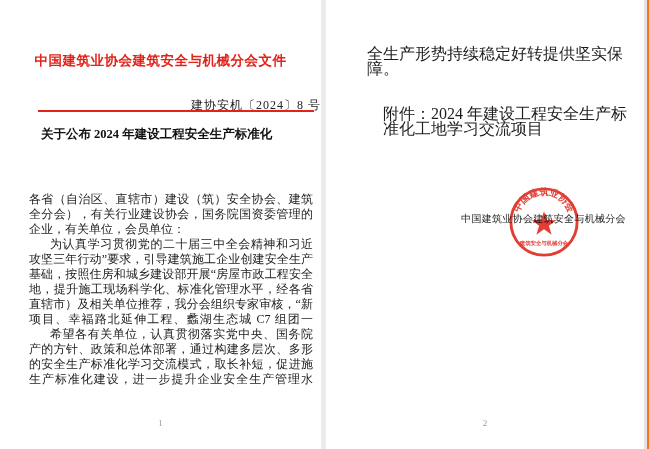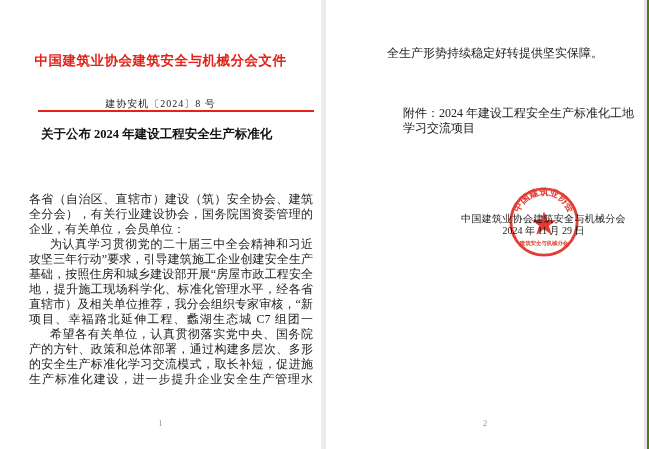--- a/index.html
+++ b/index.html
@@ -1,52 +1,52 @@
 <!DOCTYPE html>
 <html><head>
 <meta charset="utf-8">
 <style>
   html,body{margin:0;padding:0;background:#ffffff;}
   #canvas{
-    position:relative;width:649px;height:449px;background:#4d7c0f;overflow:hidden;
+    position:relative;width:649px;height:449px;background:#f97316;overflow:hidden;
     font-family:"Liberation Serif","DejaVu Serif",serif;color:#1c1c1c;
   }
   .page{position:absolute;top:0;height:449px;background:#ffffff;}
   #page-left{left:0;width:321px;}
   #page-right{left:326px;width:318px;}
   .seam{position:absolute;top:0;height:449px;background:#ececec;}
   #seam-mid{left:321px;width:5px;}
   #seam-right{left:644px;width:3px;background:#e4e4e6;}
 
   .red-title{
     position:absolute;top:52px;left:0;right:0;text-align:center;
     font-size:13.5px;font-weight:bold;color:#e2231a;letter-spacing:0.5px;white-space:nowrap;
   }
   .doc-number{
-    position:absolute;top:97px;left:0;right:0;text-align:center;
-    font-size:10px;color:#222;letter-spacing:1px;
+    position:absolute;top:97px;left:0;right:0;text-align:right;
+    font-size:12px;color:#222;letter-spacing:1px;
   }
   .red-rule{position:absolute;top:110px;left:38px;right:7px;height:2px;background:#e2231a;}
   .notice-title{
     position:absolute;top:125px;left:0;right:8px;text-align:center;
     font-size:12.5px;font-weight:bold;line-height:18px;color:#111;
   }
   .body-block{
     position:absolute;top:192px;left:29px;right:8px;
     font-size:12px;line-height:15px;color:#1c1c1c;
   }
   .bl{height:15px;overflow:hidden;}
   .jl{text-align:justify;text-align-last:justify;}
   .indent{text-indent:21px;}
   .pagenum{
     position:absolute;top:418px;left:0;right:0;text-align:center;
     font-size:9px;color:#9a9a9a;
   }
 
-  .rp-line{position:absolute;left:41px;right:8px;font-size:12px;line-height:15px;margin-left:20px;}
+  .rp-line{position:absolute;left:41px;right:8px;font-size:16px;line-height:15px;}
   #rp-body{top:46px;}
   #attach-1{top:106px;left:57px;}
   #attach-2{top:124px;left:89px;}
   .sig-org{
     position:absolute;top:212px;left:115px;width:205px;text-align:center;
     font-size:10px;letter-spacing:0.3px;color:#1c1c1c;
   }
   .sig-date{
     position:absolute;top:224px;left:115px;width:205px;text-align:center;
     font-size:10px;color:#1c1c1c;
@@ -87,21 +87,20 @@
     <div class="pagenum">1</div>
   </div>
 
   <div class="seam" id="seam-mid"></div>
   <div class="seam" id="seam-right"></div>
 
   <div class="page" id="page-right">
     <div class="rp-line" id="rp-body">全生产形势持续稳定好转提供坚实保障。</div>
     <div class="rp-line" id="attach-1">附件：2024 年建设工程安全生产标准化工地学习交流项目</div>
     <div class="sig-org">中国建筑业协会建筑安全与机械分会</div>
-    <div class="sig-date">2024 年 11 月 29 日</div>
 
     <svg class="seal" viewBox="0 0 100 100">
       <circle cx="50" cy="50" r="46" fill="none" stroke="#dd2418" stroke-width="4"></circle>
       <defs>
         <path id="arcTop" d="M 16,60 A 36,36 0 1 1 84,60" fill="none"></path>
       </defs>
       <text font-size="13" fill="#dd2418">
         <textPath href="#arcTop" startOffset="50%" text-anchor="middle">中国建筑业协会</textPath>
       </text>
       <polygon fill="#dd2418" transform="translate(0,3)" points="50,32 45.8,44.2 32.9,44.4 43.2,52.2 39.4,64.6 50,57.2 60.6,64.6 56.8,52.2 67.1,44.4 54.2,44.2"></polygon>

